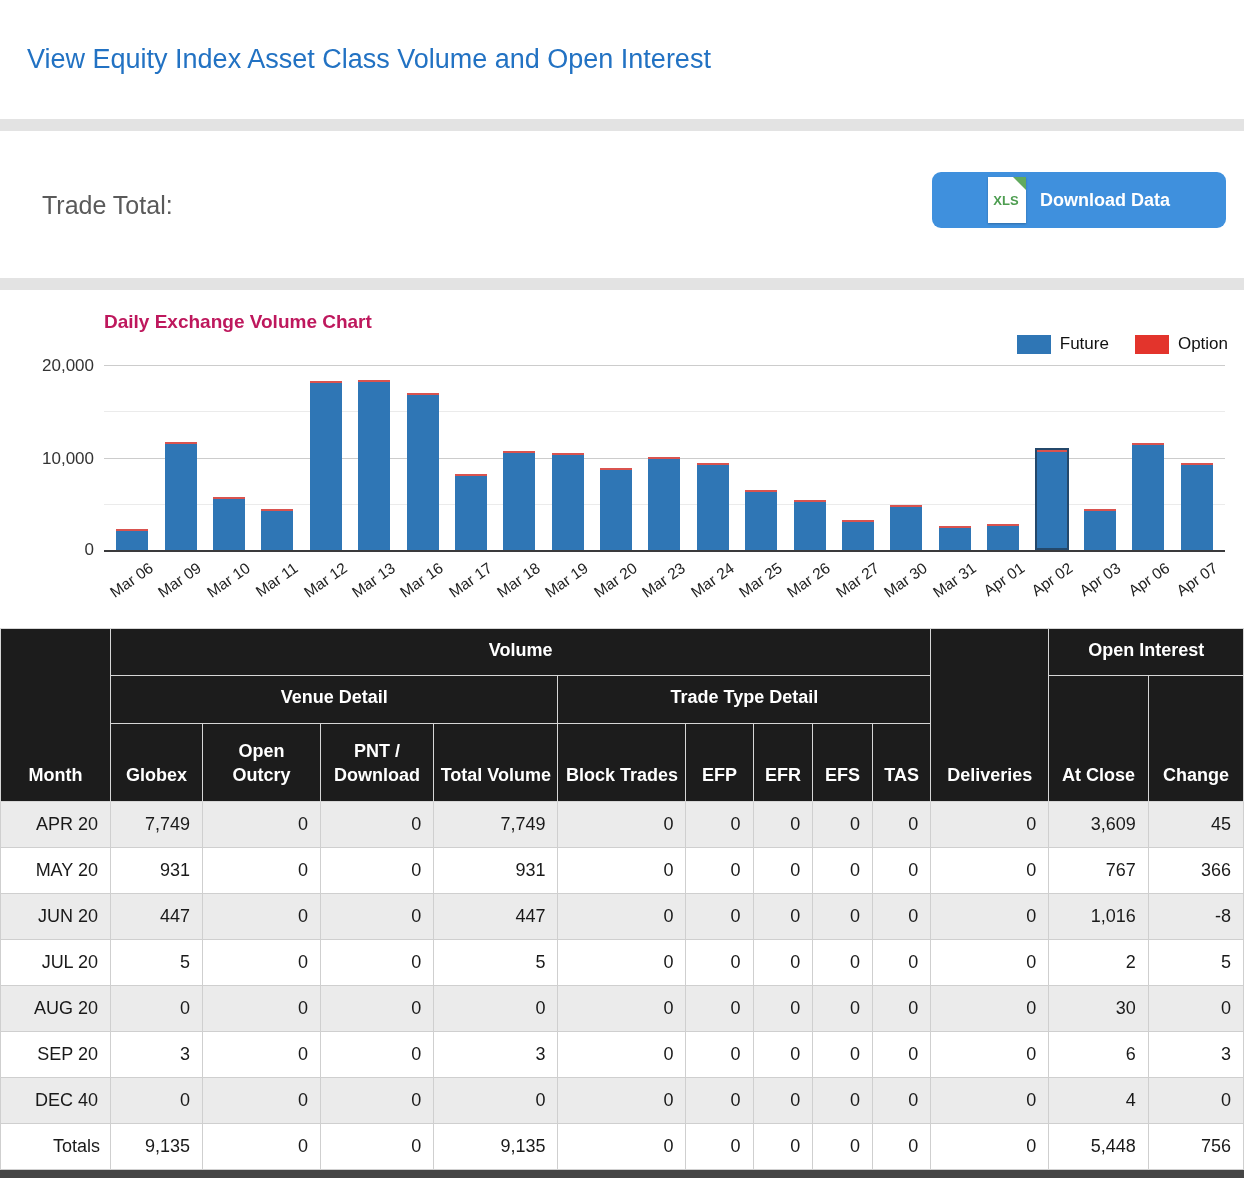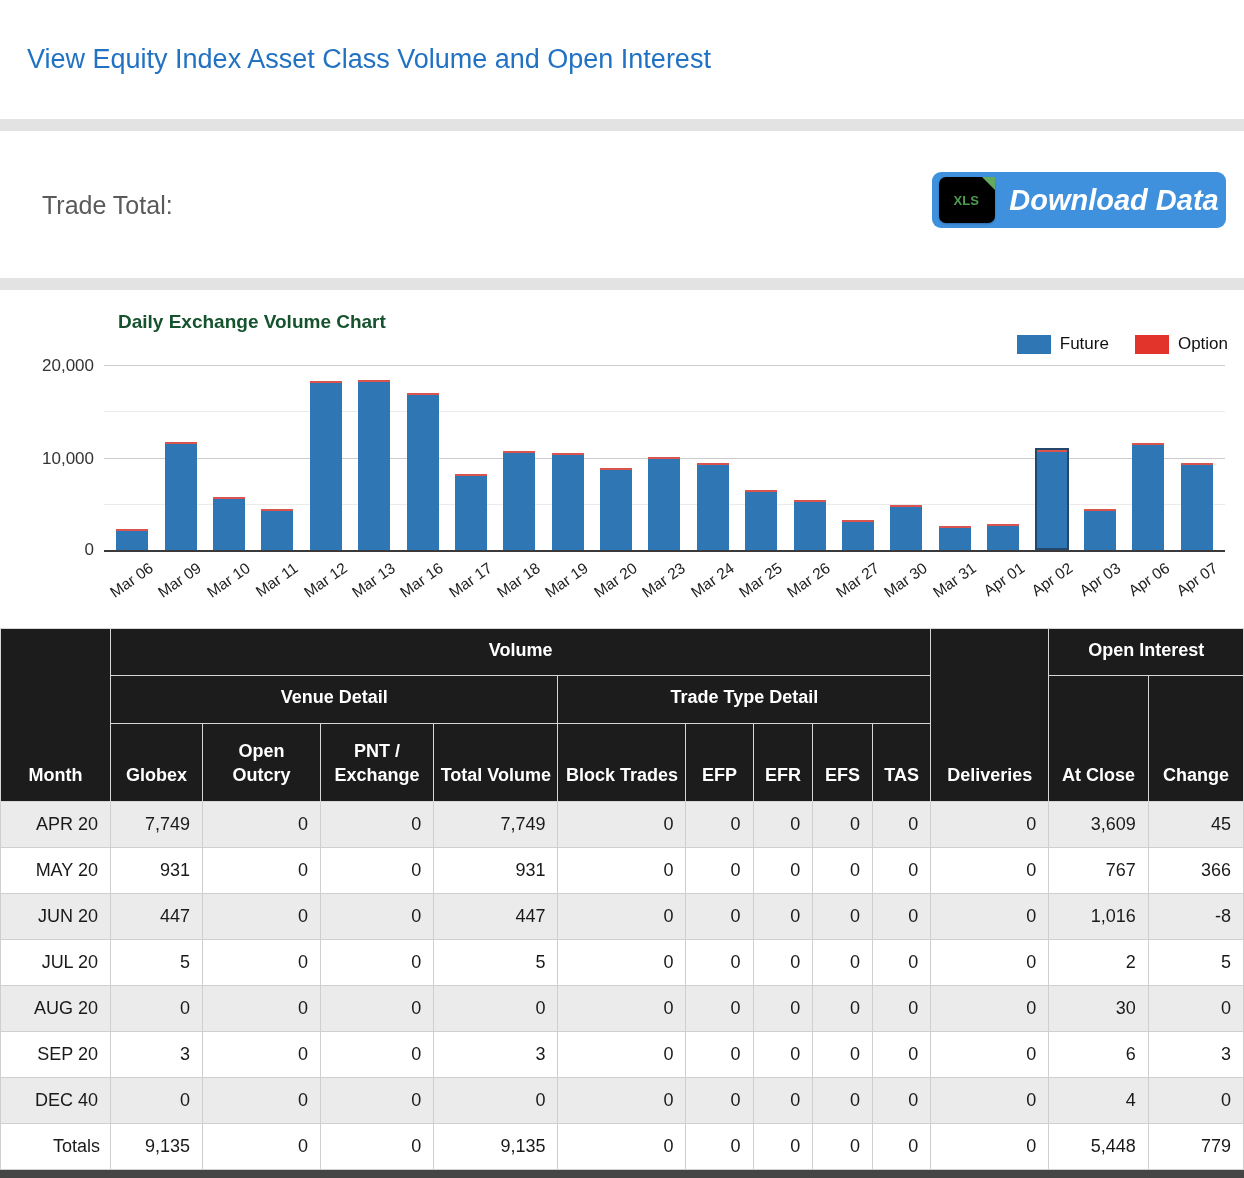--- a/index.html
+++ b/index.html
@@ -11,28 +11,28 @@
   .page-title { color:#2272c3; font-size:27px; font-weight:500; text-decoration:none; display:inline-block; cursor:pointer; }
   .gray-sep { height:12px; background:#e3e3e3; }
 
   
   .controls { position:relative; height:147px; background:#fff; }
   .trade-date-label { position:absolute; left:42px; top:189px; transform:translateY(-50%); top:50%; font-size:25px; color:#5a5a5a; }
   .date-dropdown { position:absolute; left:205px; top:46px; width:535px; height:57px; background:linear-gradient(#f4f4f4,#e7e7e7); border:1px solid #c0c0c0; border-radius:8px; display:flex; align-items:center; padding:0 30px 0 22px; cursor:pointer; }
   .date-dropdown .value { font-size:24px; color:#171717; flex:1; }
   .caret { width:0; height:0; border-left:9px solid transparent; border-right:9px solid transparent; border-top:11px solid #4a4a4a; margin-right:6px; }
   .download-btn { position:absolute; left:932px; top:41px; width:294px; height:56px; background:#3f90dd; border:none; border-radius:9px; display:flex; align-items:center; justify-content:center; gap:14px; cursor:pointer; }
-  .download-btn .btn-label { color:#fff; font-size:29px; font-weight:bold;font-style:italic; }
-  .xls-icon { width:56px; height:46px; background:#000000; border-radius:7px; position:relative; box-shadow:0 1px 2px rgba(0,0,0,.25); }
+  .download-btn .btn-label { color:#fff; font-size:18px; font-weight:bold; }
+  .xls-icon { width:38px; height:46px; background:#ffffff; border-radius:0; position:relative; box-shadow:0 1px 2px rgba(0,0,0,.25); }
   .xls-fold { position:absolute; top:0; right:0; width:0; height:0; border-top:13px solid #61aa5e; border-left:13px solid transparent; }
   .xls-text { position:absolute; left:0; right:2px; top:16px; text-align:center; font-size:13px; font-weight:bold; color:#4d9d50; }
 
   
   .chart-section { position:relative; height:338px; background:#fff; }
-  .chart-title { position:absolute; left:118px; top:21px; font-size:19px; font-weight:bold; color:#14532d; }
+  .chart-title { position:absolute; left:104px; top:21px; font-size:19px; font-weight:bold; color:#be185d; }
   .legend { position:absolute; right:16px; top:44px; display:flex; align-items:center; gap:26px; }
   .legend-item { display:flex; align-items:center; gap:9px; }
   .legend-swatch { width:34px; height:19px; }
   .legend-label { font-size:17px; color:#111; }
   .plot { position:absolute; left:104px; right:19px; top:75px; height:187px; border-bottom:2px solid #3a3a3c; }
   .gridline { position:absolute; left:0; right:0; height:1px; }
   .gl-major { background:#cccccc; }
   .gl-minor { background:#ebebeb; }
   .ytick { position:absolute; width:96px; left:-106px; text-align:right; font-size:17px; color:#333; }
   .bars { position:absolute; left:4px; right:4px; top:0; bottom:0; display:flex; align-items:flex-end; }
@@ -288,21 +288,21 @@
     </tr>
     <tr class="h2">
       <th colspan="4">Venue Detail</th>
       <th colspan="5">Trade Type Detail</th>
       <th rowspan="2">At Close</th>
       <th rowspan="2">Change</th>
     </tr>
     <tr class="h3">
       <th>Globex</th>
       <th>Open Outcry</th>
-      <th>PNT / Exchange</th>
+      <th>PNT / Download</th>
       <th>Total Volume</th>
       <th>Block Trades</th>
       <th>EFP</th>
       <th>EFR</th>
       <th>EFS</th>
       <th>TAS</th>
     </tr>
   </thead>
   <tbody id="table-body">
       <tr class="body-row">
@@ -416,18 +416,18 @@
         <td>0</td>
         <td>0</td>
         <td>9,135</td>
         <td>0</td>
         <td>0</td>
         <td>0</td>
         <td>0</td>
         <td>0</td>
         <td>0</td>
         <td>5,448</td>
-        <td>779</td>
+        <td>756</td>
       </tr>
     </tbody>
 </table>
 
 <div class="bottom-strip"></div>
 
 </body></html>

